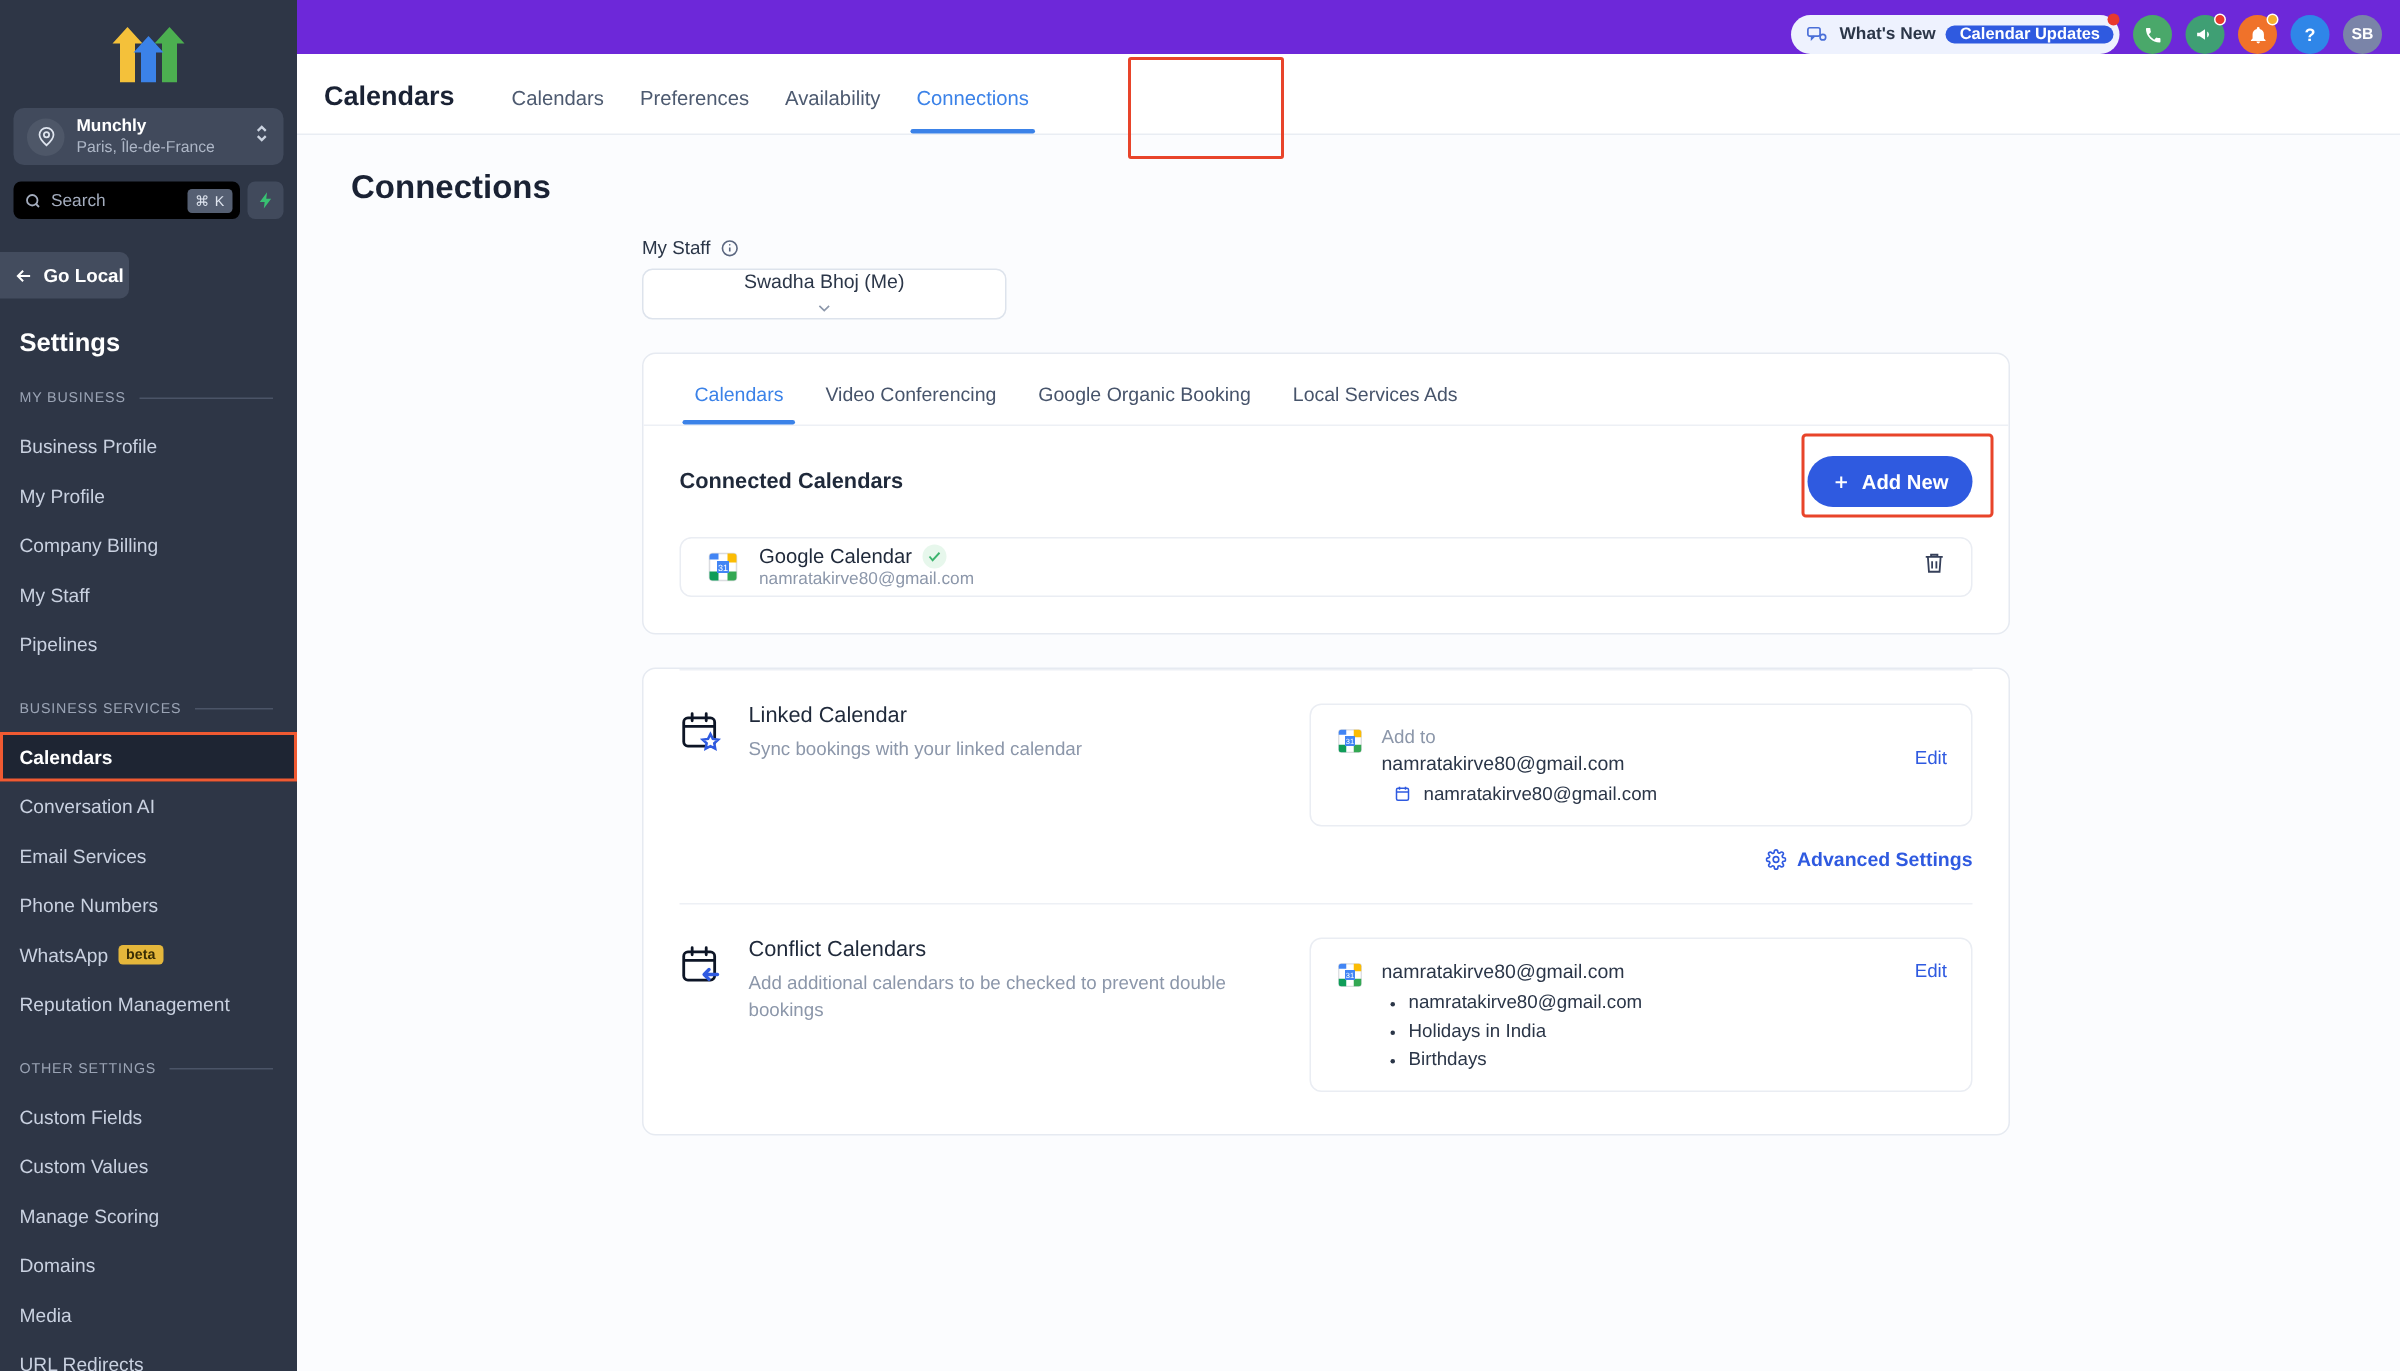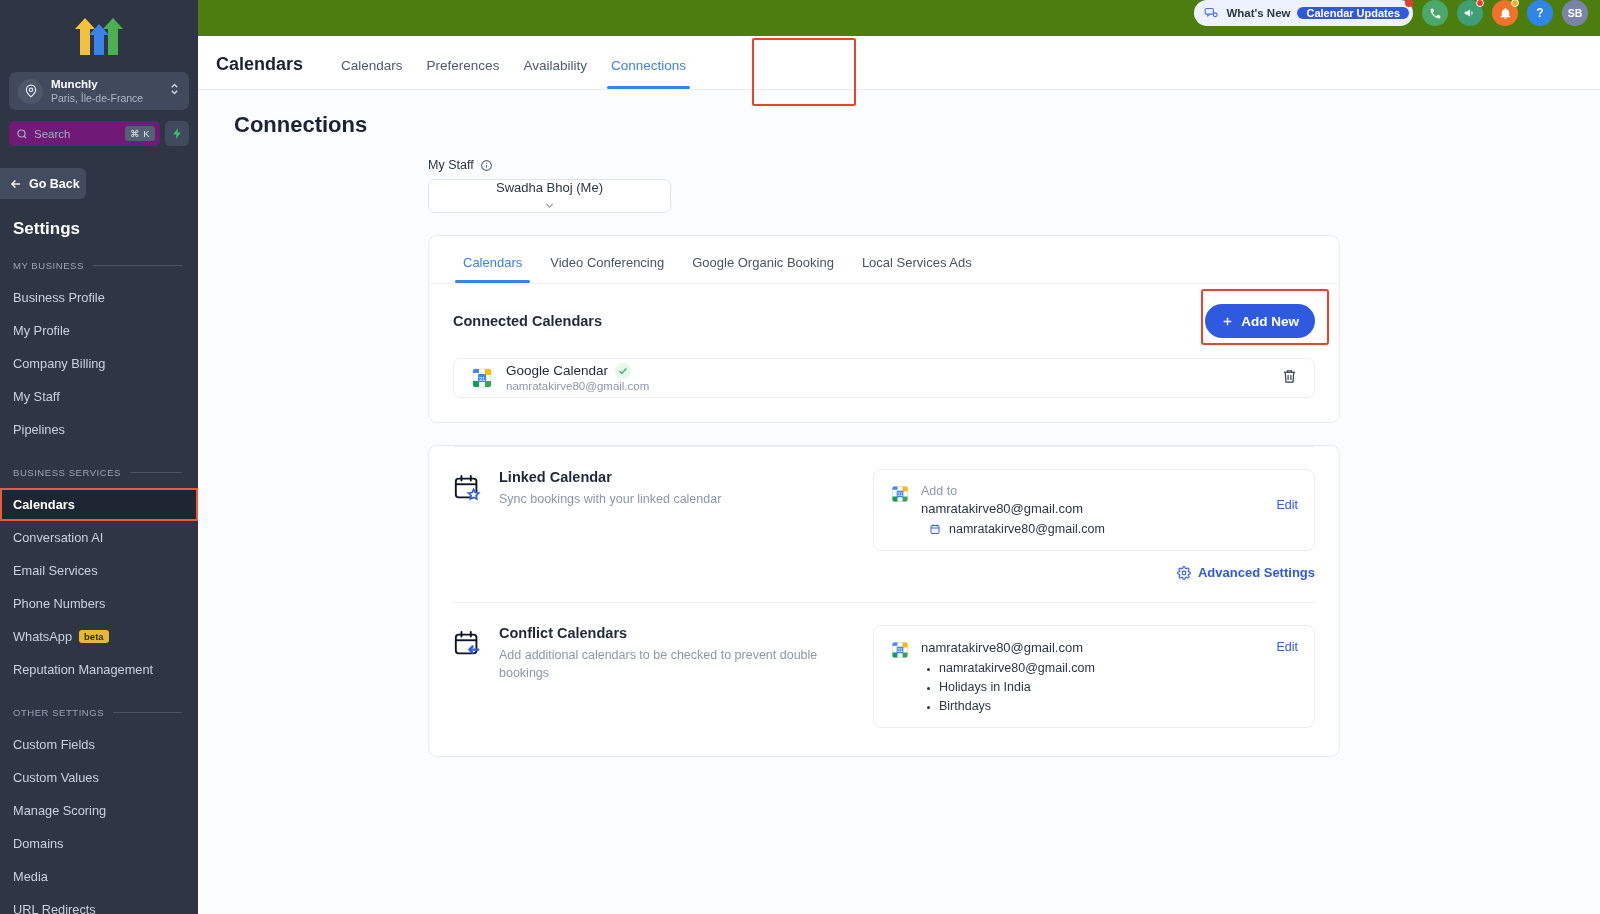--- a/index.html
+++ b/index.html
@@ -29,21 +29,21 @@
     background: #4e5768; display: flex; align-items: center; justify-content: center;
     flex: 0 0 25px;
   }
   .org-text { flex: 1; min-width: 0; line-height: 1.15; }
   .org-name { font-size: 11.5px; font-weight: 700; color: #ffffff; }
   .org-loc { font-size: 10.5px; color: #adb6c6; white-space: nowrap; overflow: hidden; }
   .org-caret { color: #cbd3e0; flex: 0 0 auto; }
 
   .search-row { margin: 11px 9px 0 9px; display: flex; gap: 5px; align-items: center; }
   .search-box {
-    flex: 1; height: 25px; background: #701a75; border-radius: 5px;
+    flex: 1; height: 25px; background: #000000; border-radius: 5px;
     display: flex; align-items: center; padding: 0 5px 0 7px; gap: 6px;
   }
   .search-ph { flex: 1; font-size: 11.5px; color: #a4adbe; }
   .search-kbd {
     background: #555f72; color: #dfe5ef; font-size: 9.5px;
     border-radius: 3px; padding: 2px 5px; letter-spacing: .5px;
   }
   .spark-btn {
     width: 24px; height: 25px; background: #414a5c; border-radius: 5px;
     display: flex; align-items: center; justify-content: center;
@@ -77,21 +77,21 @@
   }
   .beta-badge {
     margin-left: 7px; background: #e5b73b; color: #3a2e05;
     font-size: 9.5px; font-weight: 700; border-radius: 3px; padding: 1px 5px;
   }
 
   
   .main { flex: 1; height: 914px; background: #fbfcfe; display: flex; flex-direction: column; overflow: hidden; }
 
   .topbar {
-    height: 36px; background: #4d7c0f; display: flex; align-items: flex-start;
+    height: 36px; background: #6d28d9; display: flex; align-items: flex-end;
     justify-content: flex-end; padding-right: 12px; gap: 9px; flex: 0 0 36px;
   }
   .whatsnew {
     display: flex; align-items: center; gap: 7px;
     background: #eef2fe; border-radius: 999px; height: 26px; padding: 0 4px 0 10px;
     position: relative;
   }
   .whatsnew-label { font-size: 11.5px; font-weight: 700; color: #2b3648; }
   .whatsnew-pill {
     background: #2f5ae0; color: #fff; font-size: 11px; font-weight: 700;
@@ -183,21 +183,21 @@
     width: 16px; height: 16px; border-radius: 50%; background: #e7f7ec;
     display: flex; align-items: center; justify-content: center;
   }
 
   .sec-title { font-size: 15px; font-weight: 600; color: #1f293a; padding: 22px 24px 16px 24px; }
   .divider { height: 1px; background: #edf0f5; margin: 0 24px; }
 
   .cfg-row { display: flex; padding: 22px 24px 0 24px; gap: 20px; }
   .cfg-left { width: 400px; display: flex; gap: 16px; }
   .cfg-icon { width: 30px; height: 30px; flex: 0 0 30px; margin-top: 4px; }
-  .cfg-h { font-size: 14.5px; color: #1f293a; font-weight: 700; }
+  .cfg-h { font-size: 14.5px; color: #1f293a; font-weight: 400; }
   .cfg-sub { font-size: 12.5px; color: #8c97aa; margin-top: 5px; line-height: 1.45; }
 
   .cfg-box {
     flex: 1; border: 1px solid #eaedf3; border-radius: 8px; padding: 14px 16px;
     display: flex; gap: 11px; align-items: flex-start;
   }
   .cfg-box-body { flex: 1; }
   .addto-lbl { font-size: 12.5px; color: #8c97aa; }
   .addto-mail { font-size: 13px; color: #2b3648; margin-top: 3px; }
   .sub-mail { font-size: 12.5px; color: #2b3648; display: flex; align-items: center; gap: 8px; margin-top: 6px; padding-left: 8px; }
@@ -264,21 +264,21 @@
           <path d="M13 2L4 14h6l-1 8 9-12h-6z"></path>
         </svg>
       </div>
     </div>
 
     <div class="go-back">
       <svg width="14" height="14" viewBox="0 0 24 24" fill="none" stroke="#ffffff" stroke-width="2.3">
         <path d="M19 12H5"></path>
           <path d="M11 6l-6 6 6 6"></path>
       </svg>
-      <span>Go Back</span>
+      <span>Go Local</span>
     </div>
 
     <div class="settings-title">Settings</div>
 
     <div class="sec-head">
       <span>MY BUSINESS</span>
       <span class="rule"></span>
     </div>
     <div class="nav-item">
       <span>Business Profile</span>

